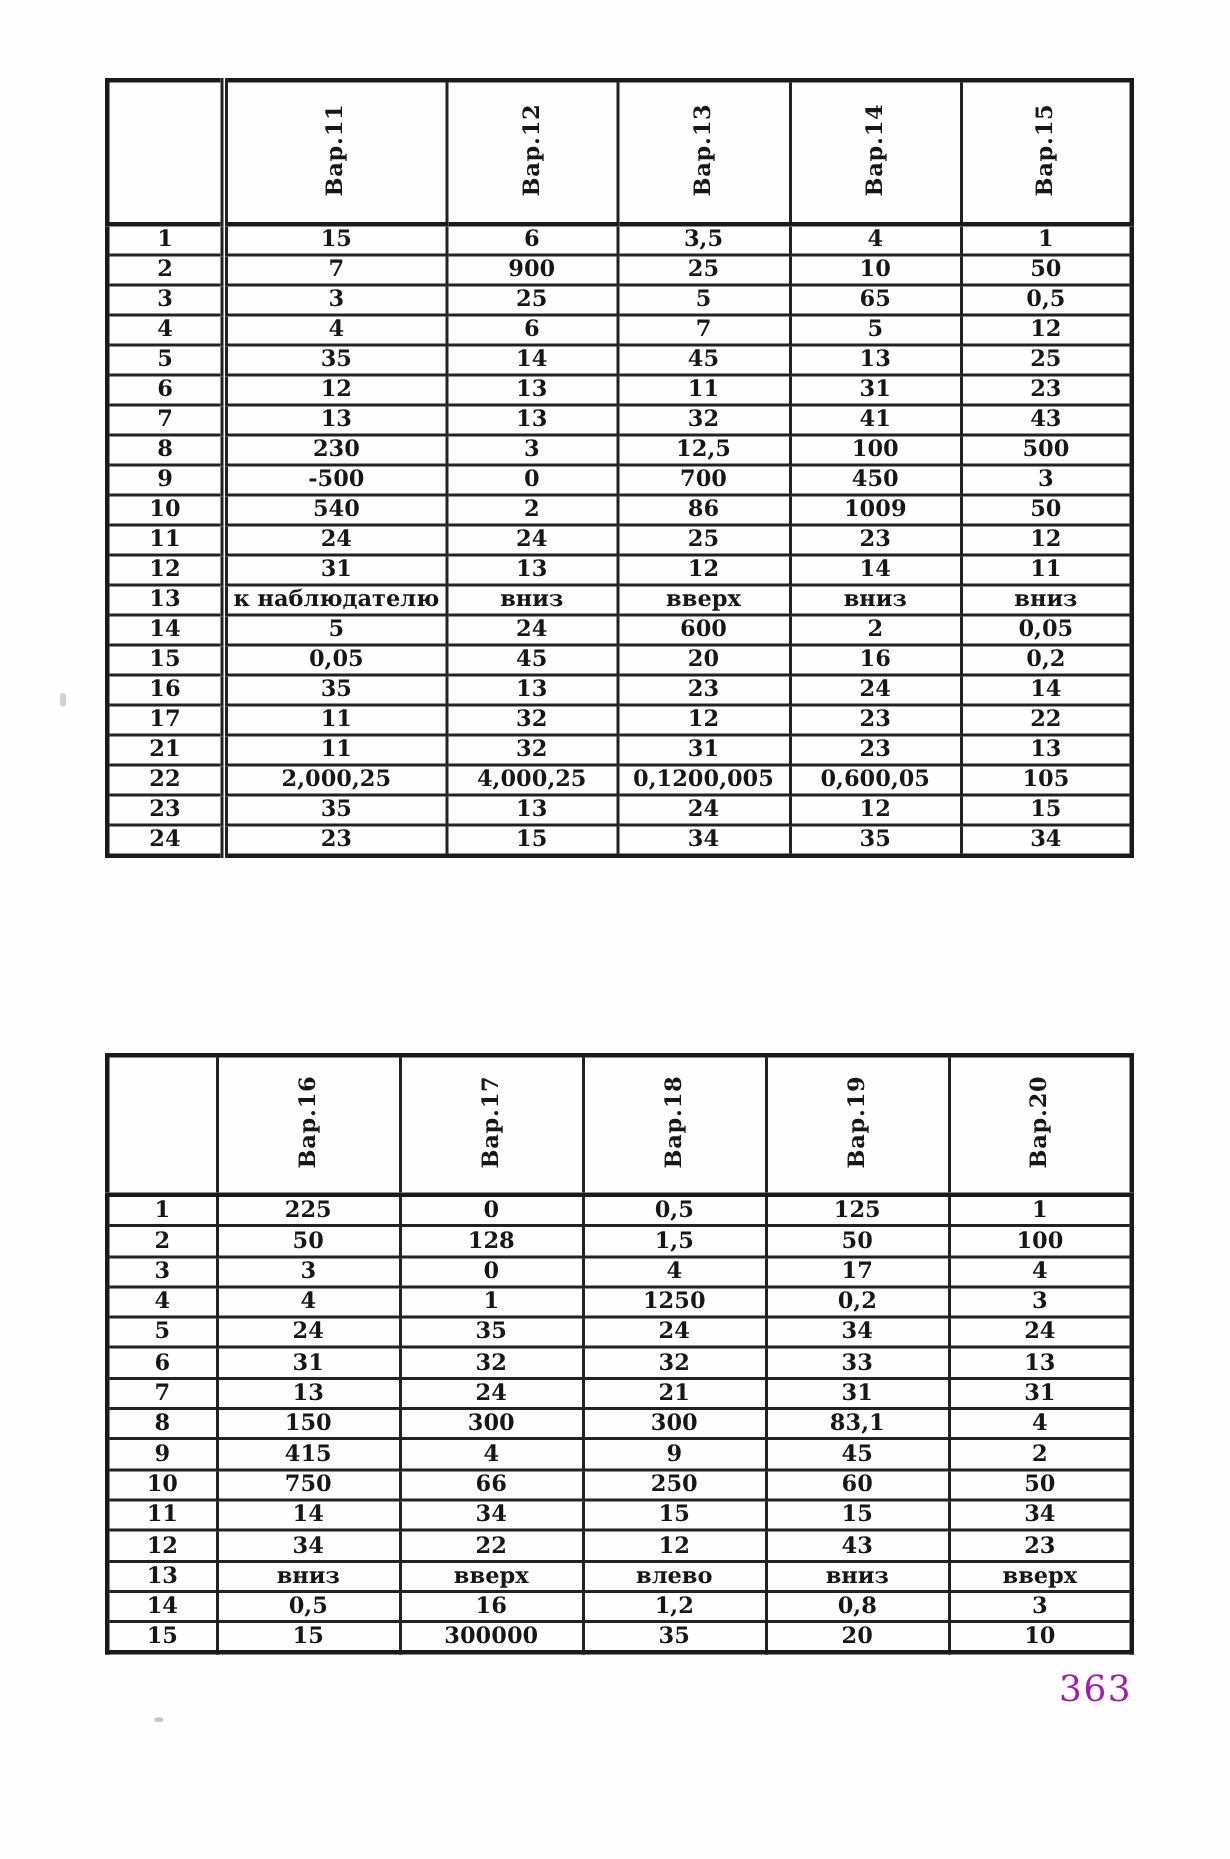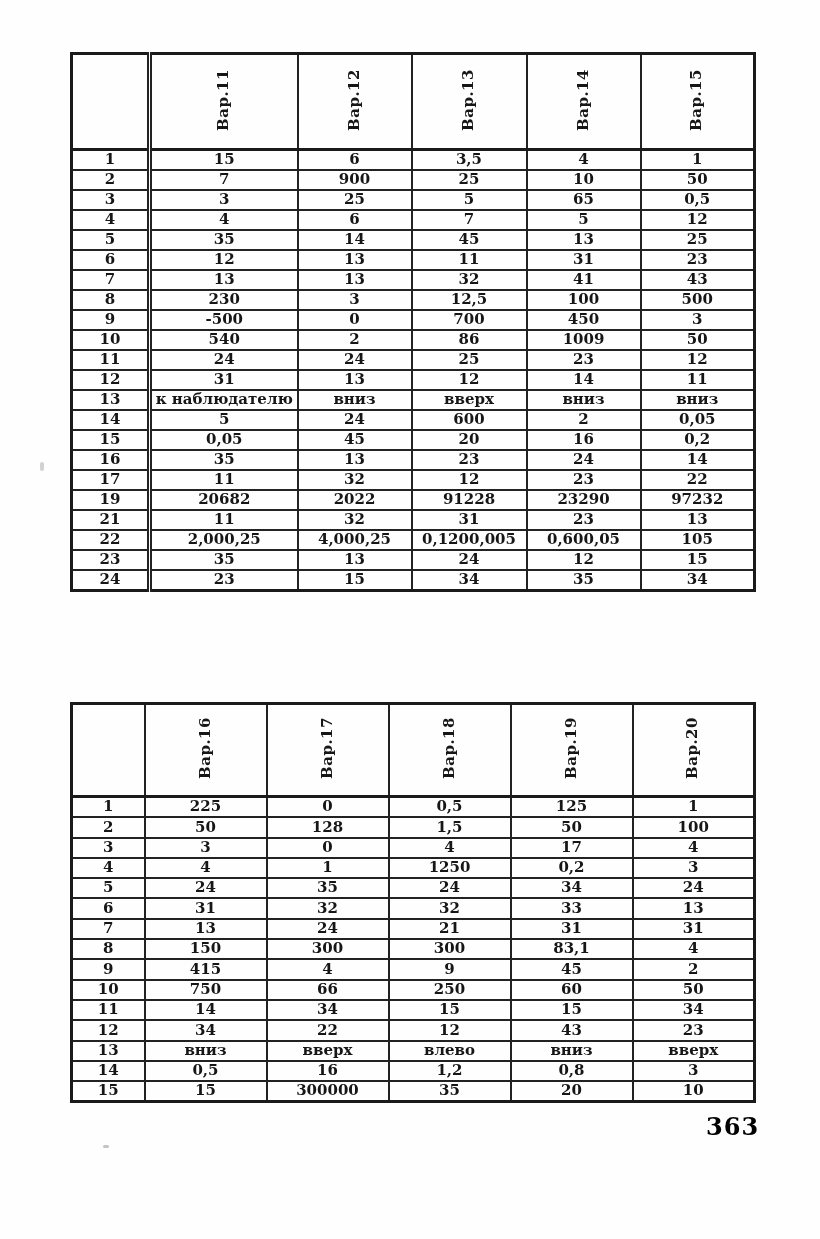--- a/index.html
+++ b/index.html
@@ -58,23 +58,23 @@
     font-weight: bold;
     font-size: 15px;
     letter-spacing: 0.5px;
   }
 
   .pageno {
     position: absolute;
     left: 706px;
     top: 1112px;
     font-size: 24px;
-    font-weight: bold;
+    font-weight: normal;
     letter-spacing: 1px;
-    color: #000000;
+    color: #a21caf;
   }
 
   
   .speck {
     position: absolute;
     border-radius: 2px;
   }
   .s1 { left: 40px; top: 462px; width: 4px; height: 9px; background: #d2d2d2; }
   .s2 { left: 103px; top: 1145px; width: 6px; height: 3px; background: #c4c4c4; }
 </style>
@@ -233,28 +233,20 @@
         </tr>
         <tr>
           <td class="num">17</td>
           <td>11</td>
           <td>32</td>
           <td>12</td>
           <td>23</td>
           <td>22</td>
         </tr>
         <tr>
-          <td class="num">19</td>
-          <td>20682</td>
-          <td>2022</td>
-          <td>91228</td>
-          <td>23290</td>
-          <td>97232</td>
-        </tr>
-        <tr>
           <td class="num">21</td>
           <td>11</td>
           <td>32</td>
           <td>31</td>
           <td>23</td>
           <td>13</td>
         </tr>
         <tr>
           <td class="num">22</td>
           <td>2,000,25</td>

